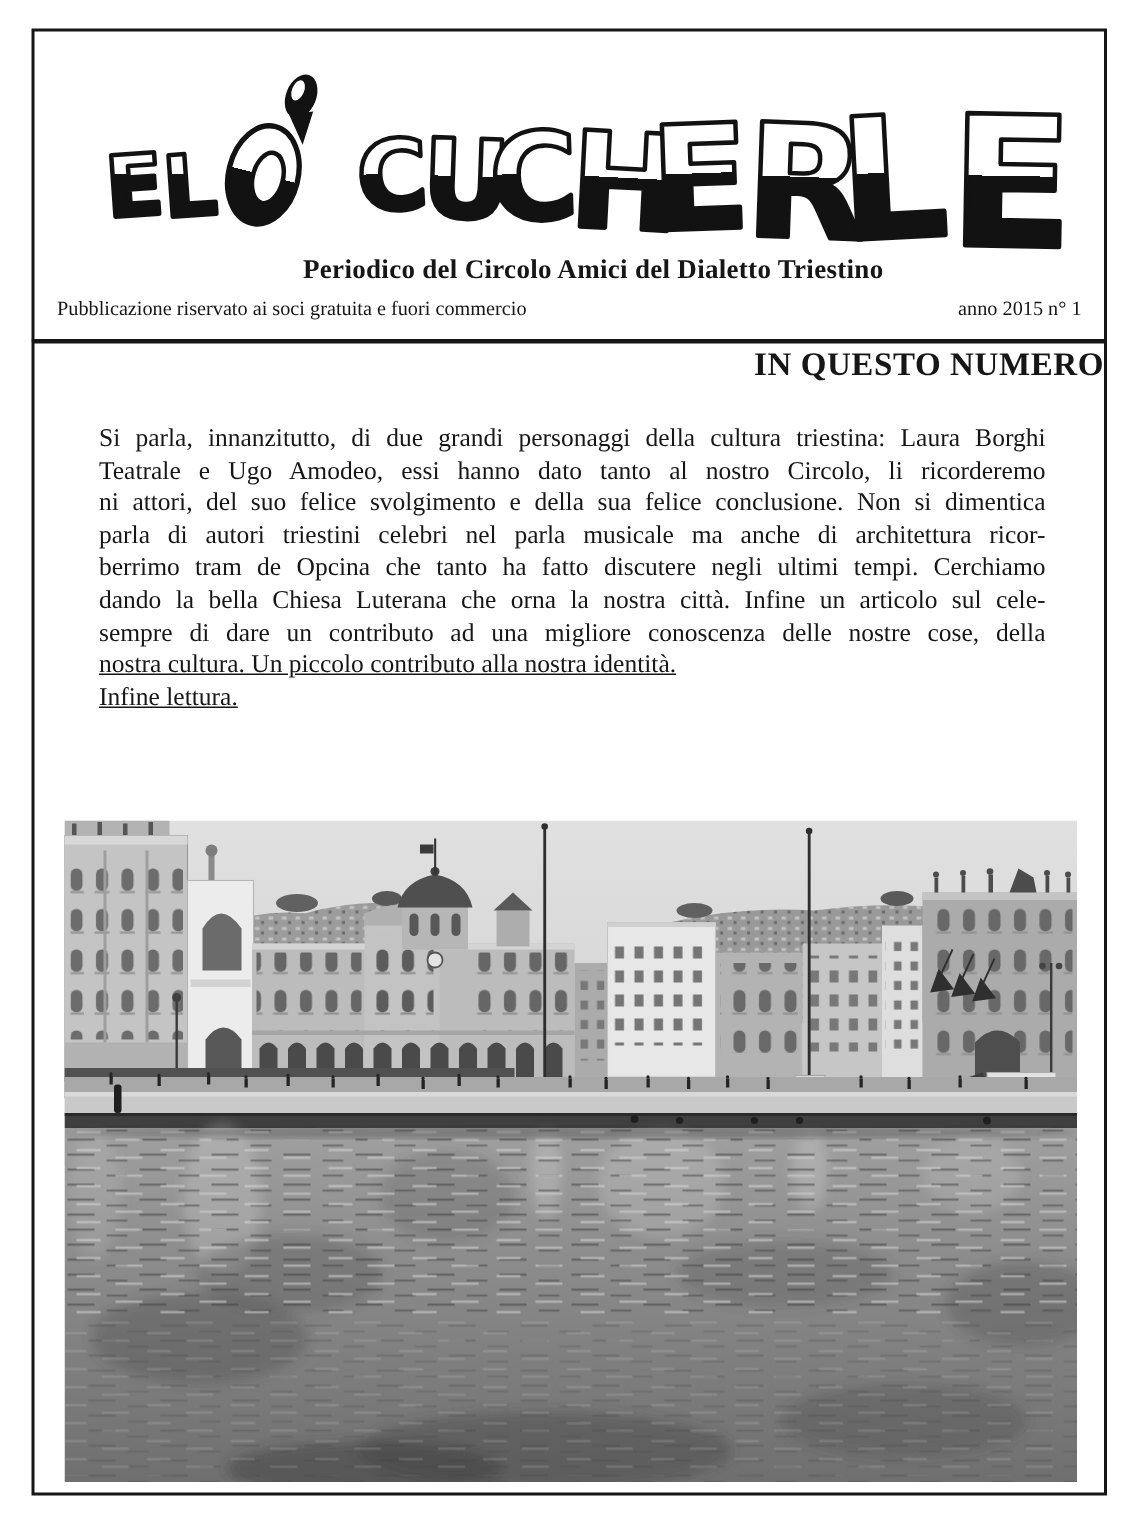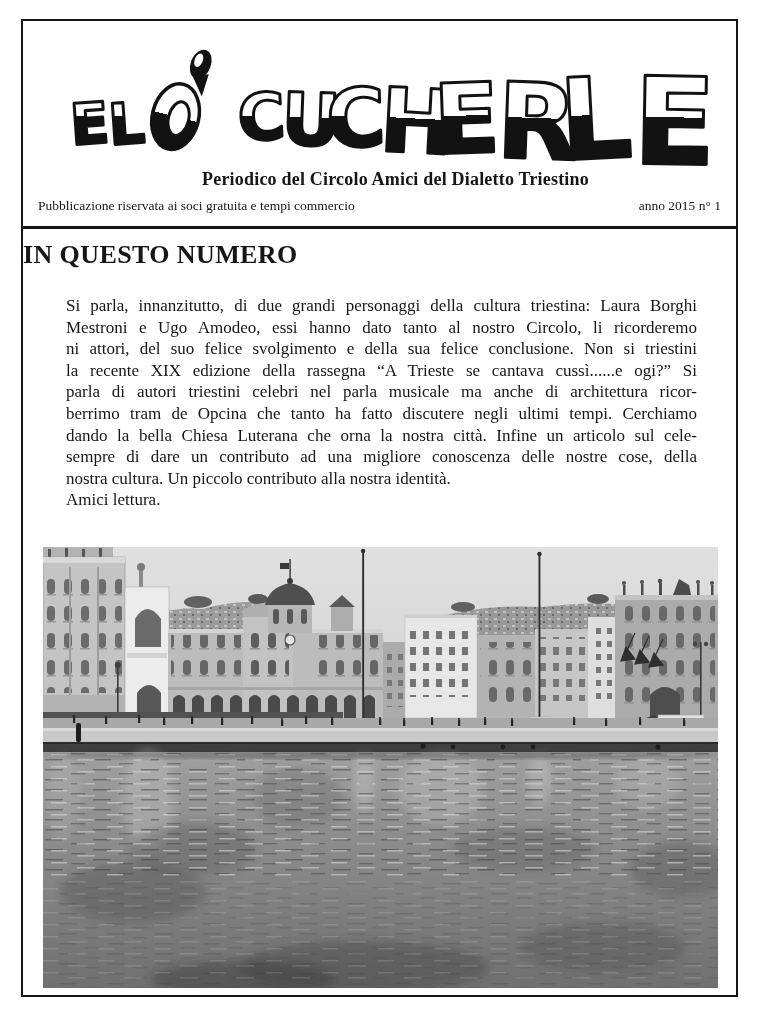--- a/index.html
+++ b/index.html
@@ -8,25 +8,25 @@
   .box{box-sizing:border-box;position:absolute;border:2px solid #161616;background:#ffffff;}
   .masthead{left:21px;top:19px;width:717px;height:209px;}
   .logo-svg{position:absolute;left:6px;top:9px;width:700px;height:141px;}
   .logo-svg text{font-family:"DejaVu Sans","Liberation Sans",sans-serif;font-weight:bold;
         fill:url(#halfFill);stroke:#121212;stroke-width:3px;stroke-linejoin:round;}
   .subtitle{position:absolute;top:148px;left:16px;width:100%;text-align:center;
         font-weight:bold;font-size:18px;letter-spacing:.2px;}
   .pubrow{position:absolute;top:177px;left:15px;right:15px;display:flex;
         justify-content:space-between;font-size:13.5px;}
   .bodybox{left:21px;top:226px;width:717px;height:771px;border-top-width:3px;position:absolute;}
-  .section-heading{margin-top:11px;text-align:left;font-weight:bold;font-size:26px;
+  .section-heading{margin-top:1px;text-align:right;font-weight:bold;font-size:22px;
         letter-spacing:.4px;}
   .article{margin:25px 39px 0 43px;font-size:17px;line-height:21.6px;}
   .article .line{text-align:justify;text-align-last:justify;white-space:normal;}
-  .article .line.flush{text-align:center;text-align-last:left;}
+  .article .line.flush{text-align:center;text-align-last:left;text-decoration:underline;}
   .photo{position:absolute;left:20px;top:318px;width:675px;height:441px;display:block;}
 </style>
 </head>
 <body>
 
 <div class="page">
 
   <div class="box masthead">
     <svg class="logo-svg" viewBox="0 0 690 140">
       <defs>
@@ -54,38 +54,37 @@
           <text x="293.6" y="116.4" font-size="80" transform="rotate(-2 293.6 116.4)">C</text>
           <text x="344.6" y="119.6" font-size="88" transform="rotate(3 344.6 119.6)">H</text>
           <text x="400.40000000000003" y="122.8" font-size="96" transform="rotate(-2 400.40000000000003 122.8)">E</text>
           <text x="461" y="126" font-size="104" transform="rotate(2 461 126)">R</text>
           <text x="526.4" y="129.2" font-size="112" transform="rotate(-3 526.4 129.2)">L</text>
           <text x="596.6" y="132.4" font-size="120" transform="rotate(1 596.6 132.4)">E</text>
         </g>
     </svg>
     <div class="subtitle">Periodico del Circolo Amici del Dialetto Triestino</div>
     <div class="pubrow">
-      <span>Pubblicazione riservata ai soci gratuita e tempi commercio</span>
+      <span>Pubblicazione riservato ai soci gratuita e fuori commercio</span>
       <span>anno 2015 n° 1</span>
     </div>
   </div>
 
   <div class="box bodybox">
     <div class="section-heading">IN QUESTO NUMERO</div>
     <div class="article" id="article-lines">
         <div class="line">Si parla, innanzitutto, di due grandi personaggi della cultura triestina: Laura Borghi</div>
-        <div class="line">Mestroni e Ugo Amodeo, essi hanno dato tanto al nostro Circolo, li ricorderemo</div>
-        <div class="line">ni attori, del suo felice svolgimento e della sua felice conclusione.  Non si triestini</div>
-        <div class="line">la recente XIX edizione della rassegna “A Trieste se cantava cussì......e ogi?”  Si</div>
+        <div class="line">Teatrale e Ugo Amodeo, essi hanno dato tanto al nostro Circolo, li ricorderemo</div>
+        <div class="line">ni attori, del suo felice svolgimento e della sua felice conclusione.  Non si dimentica</div>
         <div class="line">parla di autori triestini celebri nel parla musicale ma anche di architettura ricor-</div>
         <div class="line">berrimo tram de Opcina che tanto ha fatto discutere negli ultimi tempi. Cerchiamo</div>
         <div class="line">dando la bella Chiesa Luterana che  orna la nostra città. Infine un articolo sul cele-</div>
         <div class="line">sempre di dare un contributo ad una migliore conoscenza delle nostre cose, della</div>
         <div class="line flush">nostra cultura. Un piccolo contributo alla nostra identità.</div>
-        <div class="line flush">Amici lettura.</div>
+        <div class="line flush">Infine lettura.</div>
       </div>
 
     <svg class="photo" viewBox="0 0 675 441" preserveAspectRatio="none">
       <defs>
         <linearGradient id="sg" x1="0" y1="0" x2="0" y2="1">
           <stop offset="0" stop-color="#e0e0e0"></stop>
             <stop offset="1" stop-color="#cfcfcf"></stop>
         </linearGradient>
         <linearGradient id="wg" x1="0" y1="0" x2="0" y2="1">
           <stop offset="0" stop-color="#a0a0a0"></stop>

